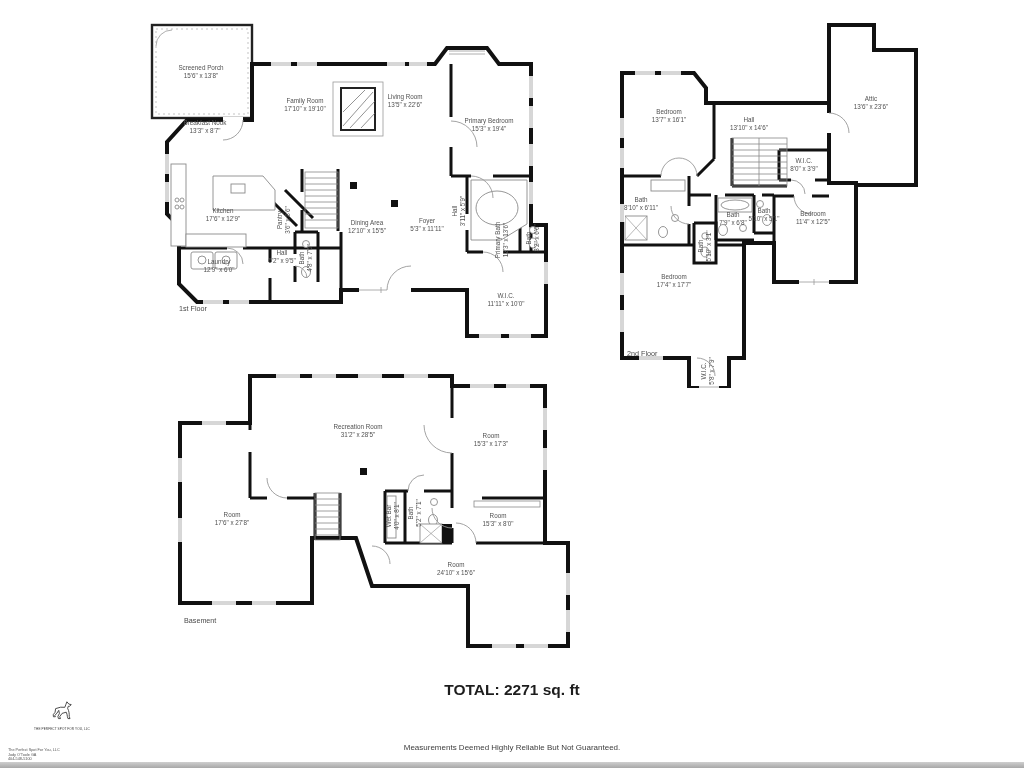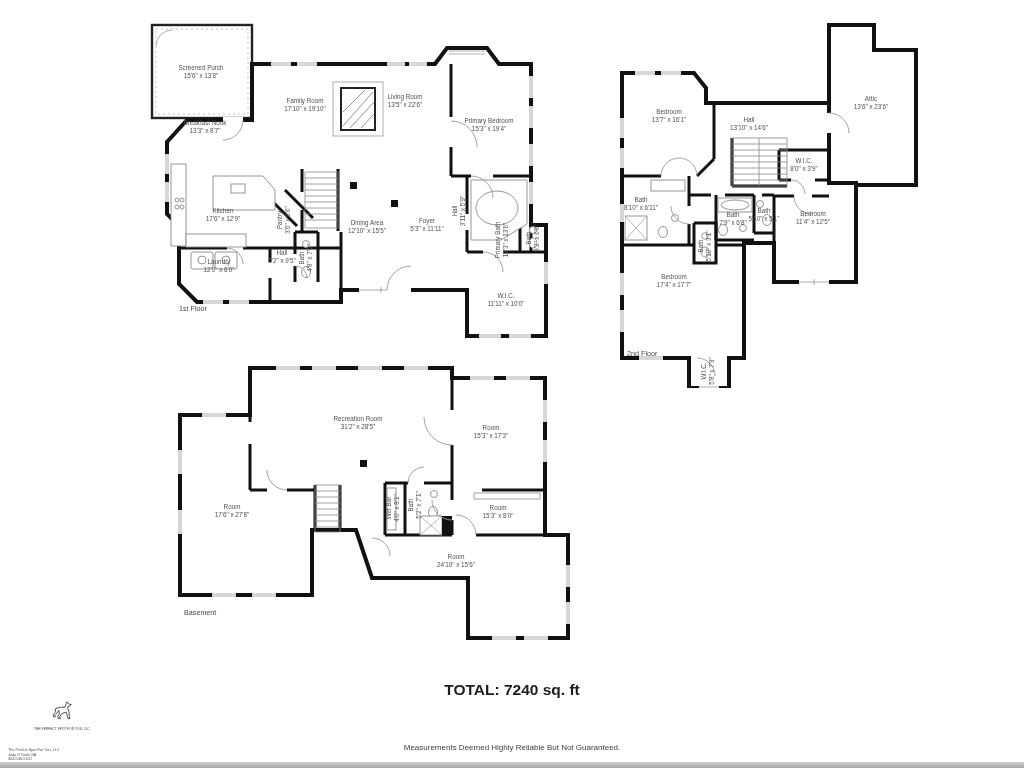--- a/index.html
+++ b/index.html
@@ -311,21 +311,21 @@
         <span class="rn">Bedroom</span>
         <span class="rd">17'4" x 17'7"</span>
       </div>
     <div class="rl rot" style="left:89px;top:353px">
         <span class="rn">W.I.C.</span>
         <span class="rd">5'8" x 7'9"</span>
       </div>
     <div class="fcap" style="left:8px;top:331px">2nd Floor</div>
   </div>
 
-  <div class="plan" style="left:172px;top:360px;width:402px;height:290px;">
+  <div class="plan" style="left:172px;top:368px;width:402px;height:290px;">
     <svg width="402" height="290" viewBox="0 0 402 290">
       <path d="M78,8 H280 V18 H373 V175 H396 V278 H296 V218 H200 L184,170 H140 V235 H8 V55 H78 Z" fill="#fff" stroke="#111" stroke-width="4"></path>
       <g stroke="#111" stroke-width="3" fill="none">
         <path d="M280,18 V50 M280,85 V130"></path>
         <path d="M310,130 H373"></path>
         <path d="M280,130 V140 M280,160 V175"></path>
         <path d="M304,175 H373 M213,175 H280"></path>
         <path d="M78,55 V62 M78,84 V130"></path>
         <path d="M78,130 H95 M115,130 H143"></path>
         <path d="M143,125 V172 M168,125 V172"></path>
@@ -406,21 +406,21 @@
         <span class="rn">Room</span>
         <span class="rd">15'3" x 8'0"</span>
       </div>
     <div class="rl" style="left:284px;top:201px">
         <span class="rn">Room</span>
         <span class="rd">24'10" x 15'6"</span>
       </div>
     <div class="fcap" style="left:12px;top:248px">Basement</div>
   </div>
 
-  <div class="summary total">TOTAL: 7240 sq. ft</div>
+  <div class="summary total">TOTAL: 2271 sq. ft</div>
   <div class="summary disclaimer">Measurements Deemed Highly Reliable But Not Guaranteed.</div>
 
   <div class="brand">
     <svg width="26" height="22" viewBox="0 0 24 20">
       <path d="M16.5,1.5 l1.8,2.1 2.2,0.5 -1.5,1.6 -1.2,-0.1 -0.6,1.9 c1.3,2.6 1.6,5.2 1.5,7.6 l0.7,1.9 -1.9,0 -0.5,-1.8 c-0.2,-1.7 -0.5,-2.9 -1.1,-4.1 l-3.8,1.1 -2.2,3 0.7,1.8 -1.9,0 -0.5,-2 1.4,-2.7 -0.6,-2.9 -1.6,2.5 -2,2.2 0.5,1.2 -1.8,0 -0.2,-1.9 1.7,-2.2 0.5,-3.4 4.6,-1.3 3.9,0.1 1,-2.7 z" fill="none" stroke="#333" stroke-width="0.8" stroke-linejoin="round"></path>
     </svg>
     <div class="cname">THE PERFECT SPOT FOR YOU, LLC</div>
   </div>
   <div class="flines">
     <div>The Perfect Spot For You, LLC</div>

